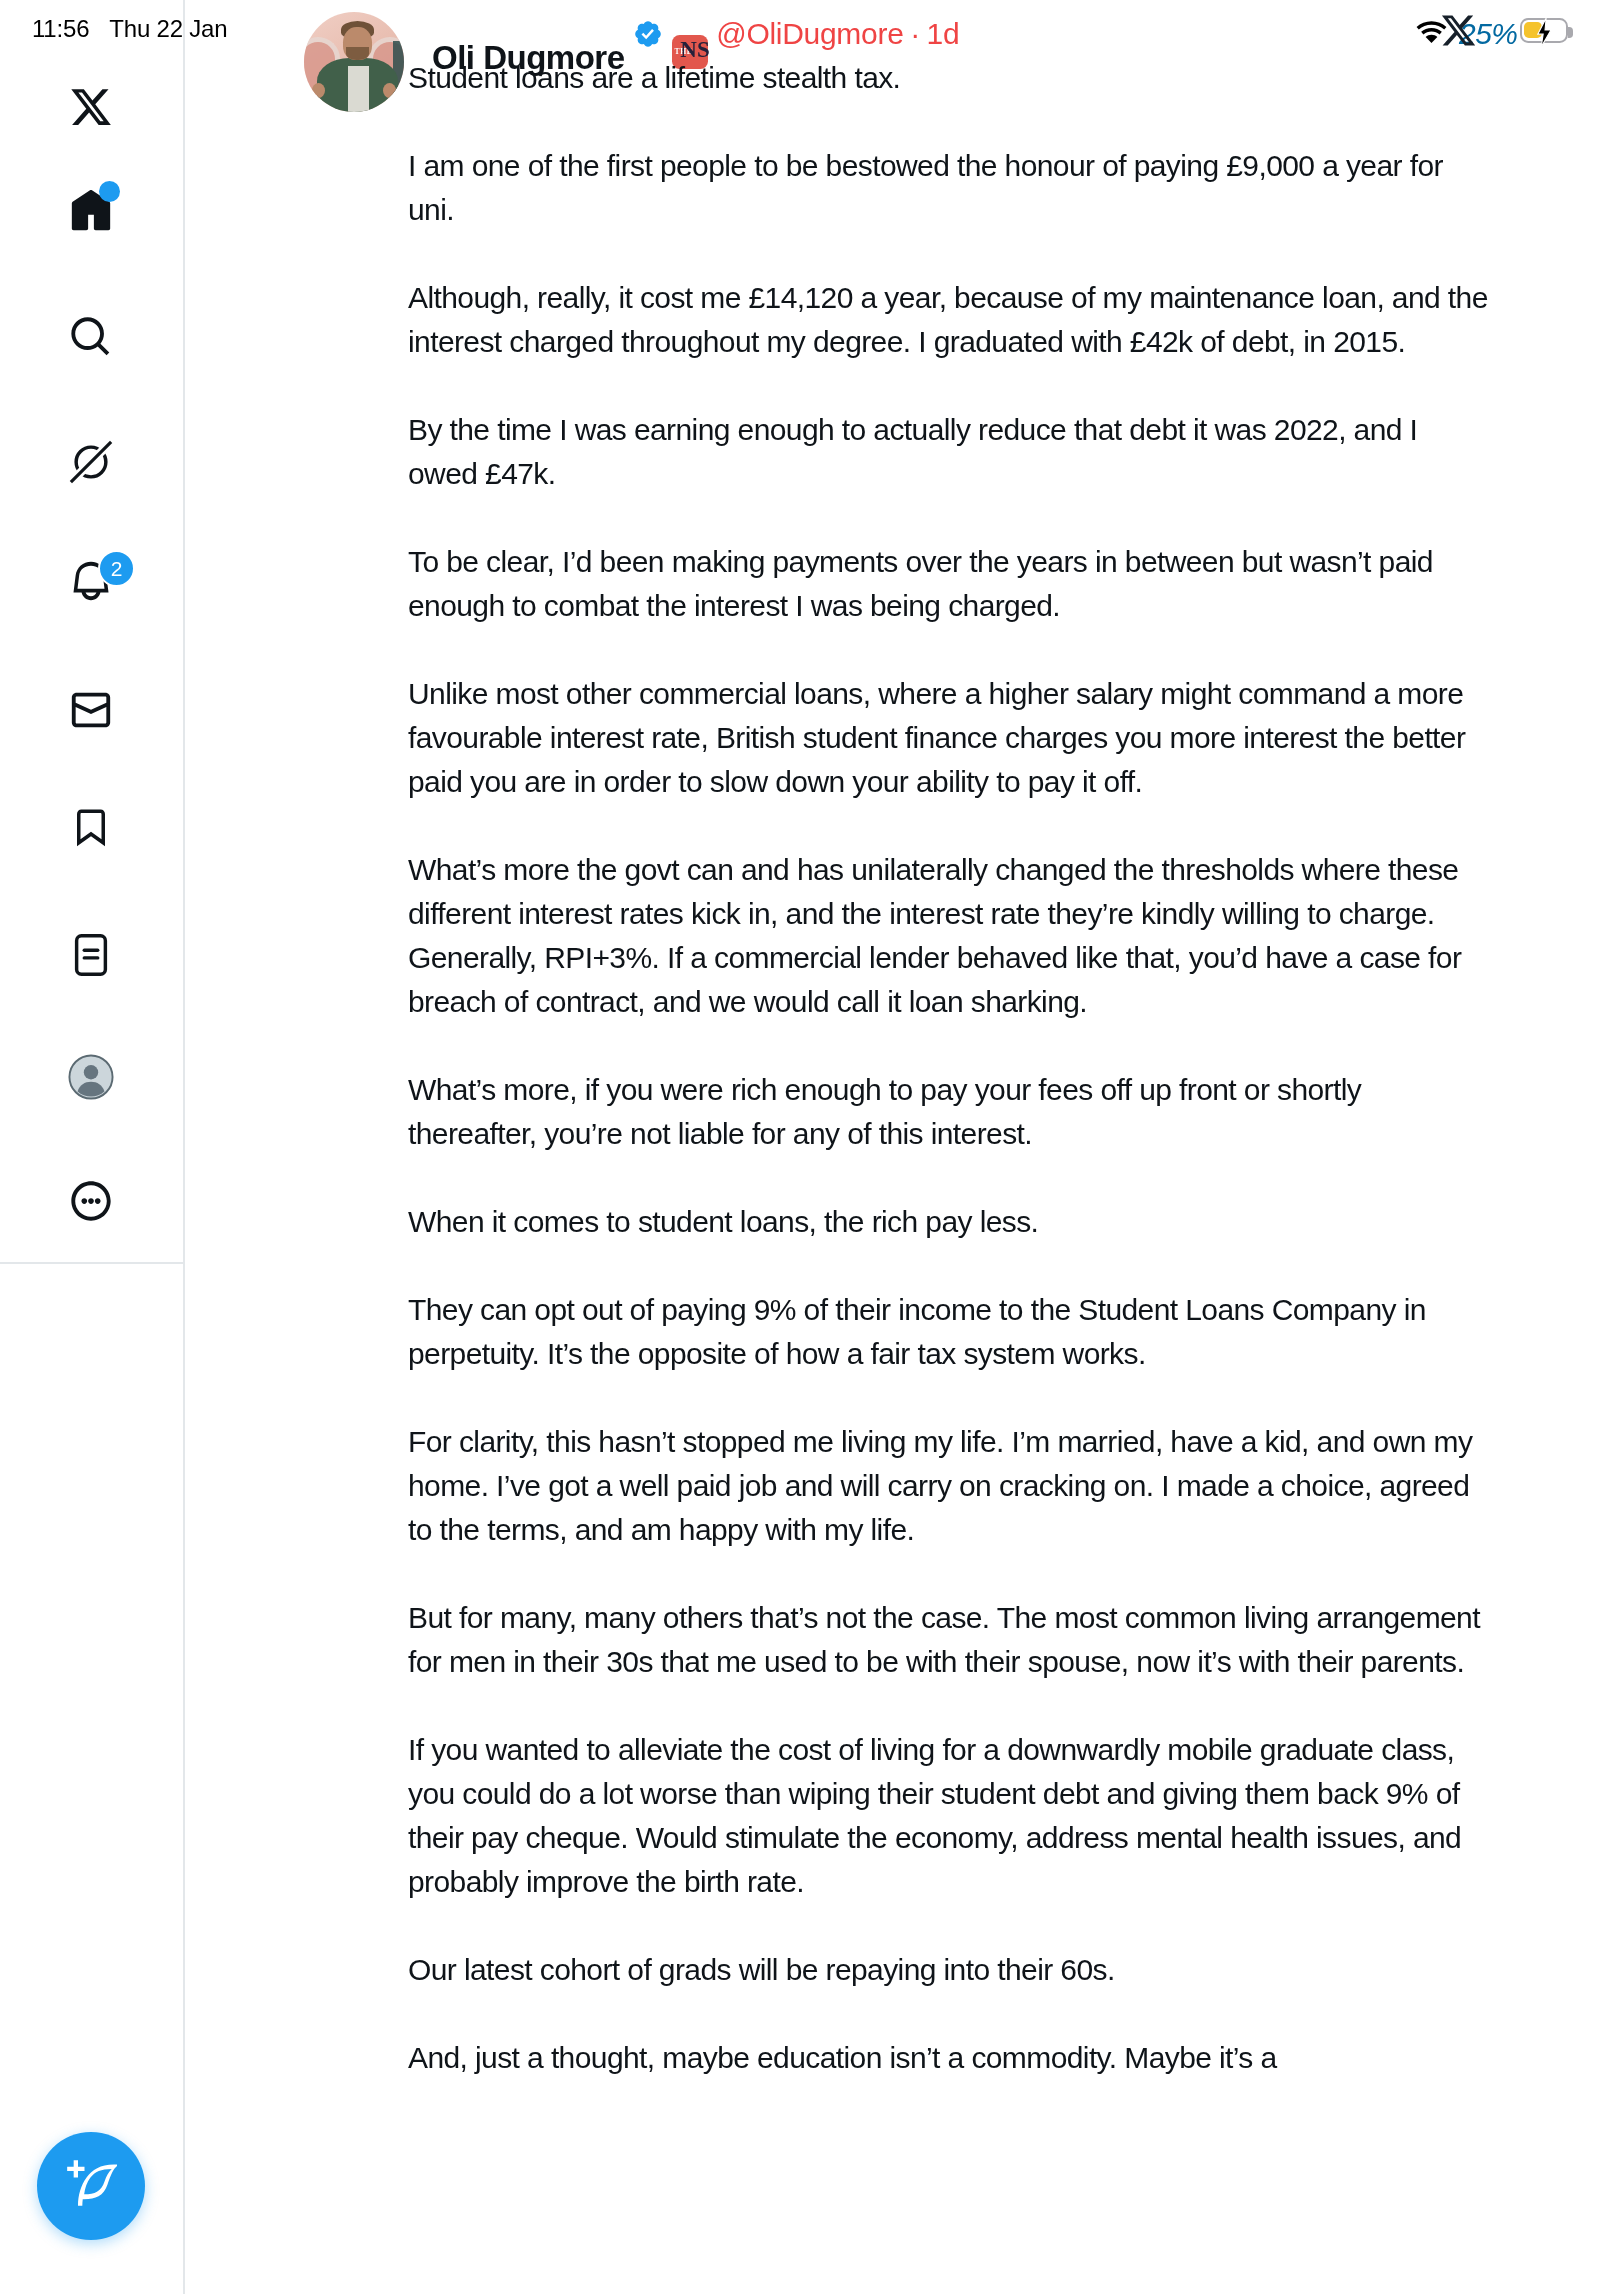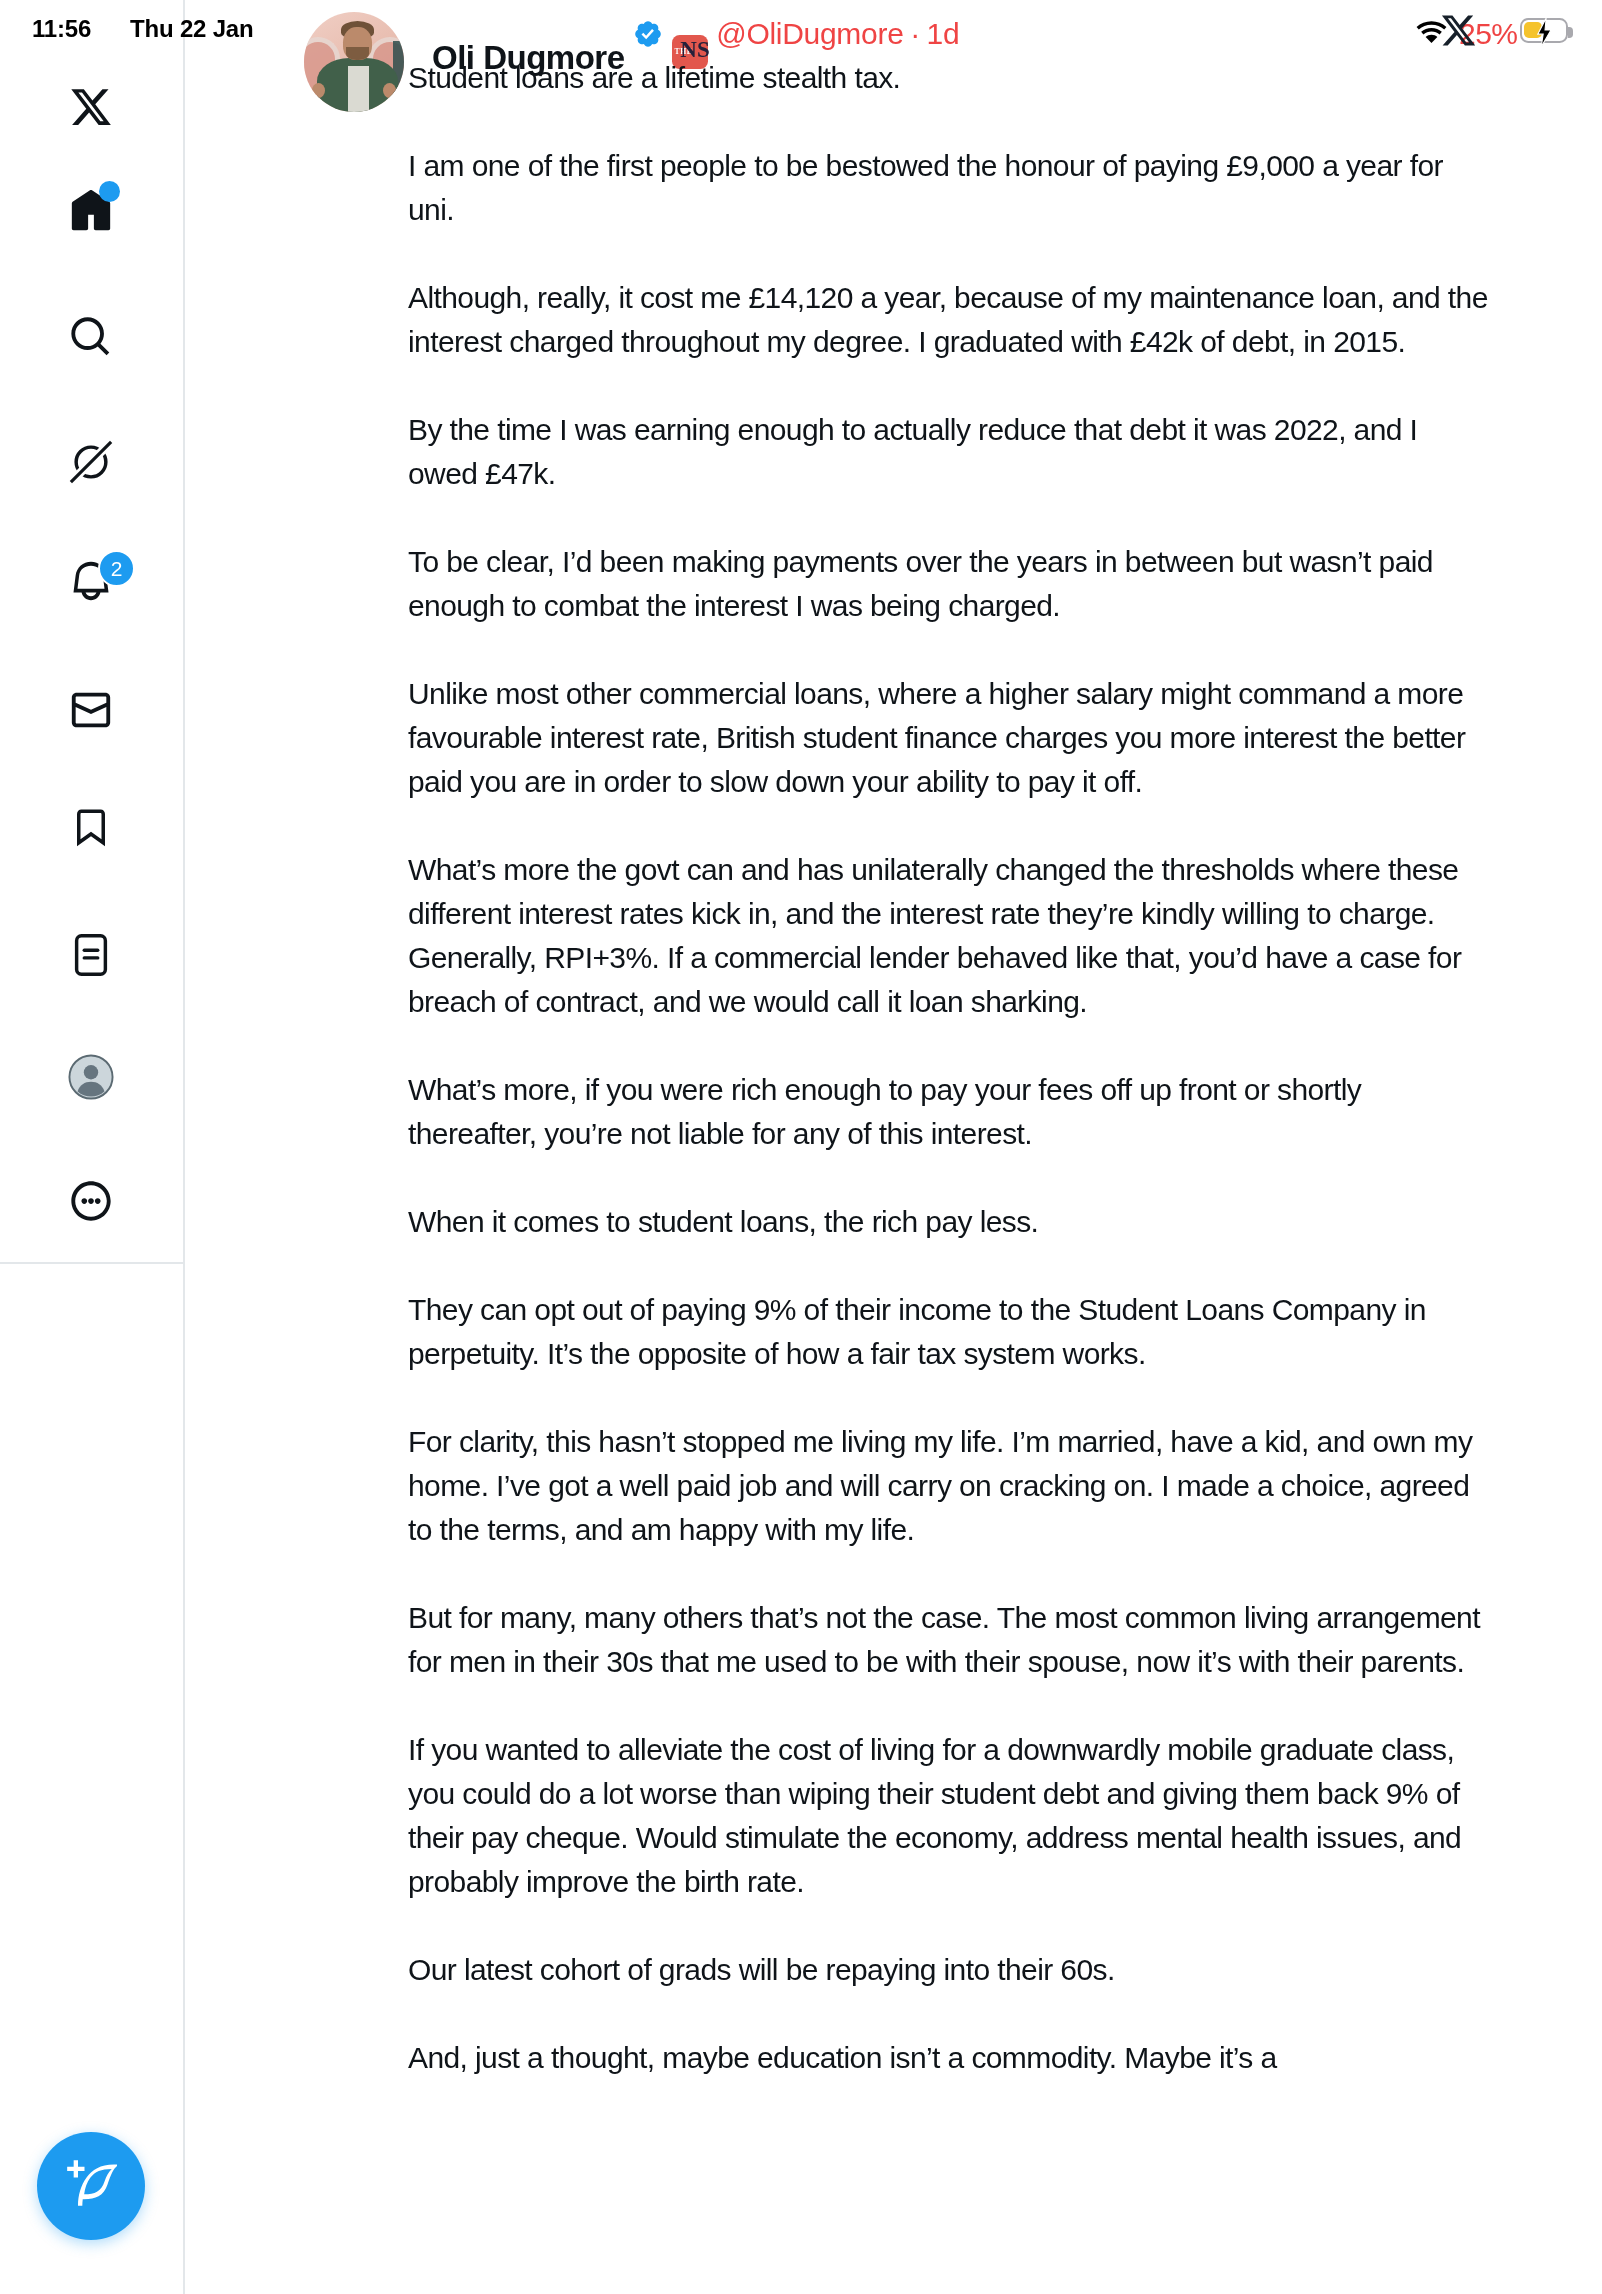--- a/index.html
+++ b/index.html
@@ -5,26 +5,26 @@
   * { margin:0; padding:0; box-sizing:border-box; }
   html,body { background:#fff; }
   body { font-family:"Liberation Sans","DejaVu Sans",sans-serif; color:#0f1419; }
   .screen { position:relative; width:1602px; height:2294px; background:#fff; overflow:hidden; }
 
   
   .v-divider { position:absolute; left:183px; top:0; width:1.9px; height:2294px; background:#e3e7ea; z-index:0; }
   .sidebar-sep { position:absolute; left:0; top:1262px; width:183px; height:1.9px; background:#e3e7ea; }
 
   
-  .status-left { position:absolute; left:32px; top:15.4px; display:flex; gap:39px;
-                 font-size:24px; font-weight:700; color:#000; letter-spacing:-0.2px; z-index:2; }
+  .status-left { position:absolute; left:32px; top:15.4px; display:flex; gap:20px;
+                 font-size:24px; font-weight:400; color:#000; letter-spacing:-0.2px; z-index:2; }
   .status-right { position:absolute; left:1403px; top:0; width:200px; height:58px; z-index:2; }
   .wifi { position:absolute; left:11.5px; top:16.3px; }
   .x-overlay { position:absolute; left:37px; top:11.5px; z-index:3; }
-  .battery-pct { position:absolute; left:56px; top:17.3px; font-size:30px; color:#ef4444; z-index:2; letter-spacing:-0.5px; }
+  .battery-pct { position:absolute; left:56px; top:17.3px; font-size:30px; color:#0369a1; z-index:2; letter-spacing:-0.5px;font-style:italic; }
   .battery { position:absolute; left:117px; top:18px; width:48px; height:25px;
              border:2.4px solid #a9a9ae; border-radius:8.2px; background:#fff; }
   .battery-fill { position:absolute; left:2.4px; top:2.4px; width:17.3px; height:15.4px; border-radius:4.8px; }
   .battery-nub { position:absolute; right:-6.7px; top:6.7px; width:4.3px; height:11.5px; background:#a9a9ae; border-radius:0 3.8px 3.8px 0; }
   .battery-bolt { position:absolute; left:12.5px; top:-1.9px; z-index:2; }
 
   
   .side-item { position:absolute; left:68px; width:46px; height:46px; display:flex; align-items:center; justify-content:center; }
   .home-dot { position:absolute; left:99px; top:181px; width:21px; height:21px; border-radius:50%; background:#1d9bf0; }
   .bell-badge { position:absolute; left:98px; top:550px; width:37px; height:37px; border-radius:50%;

